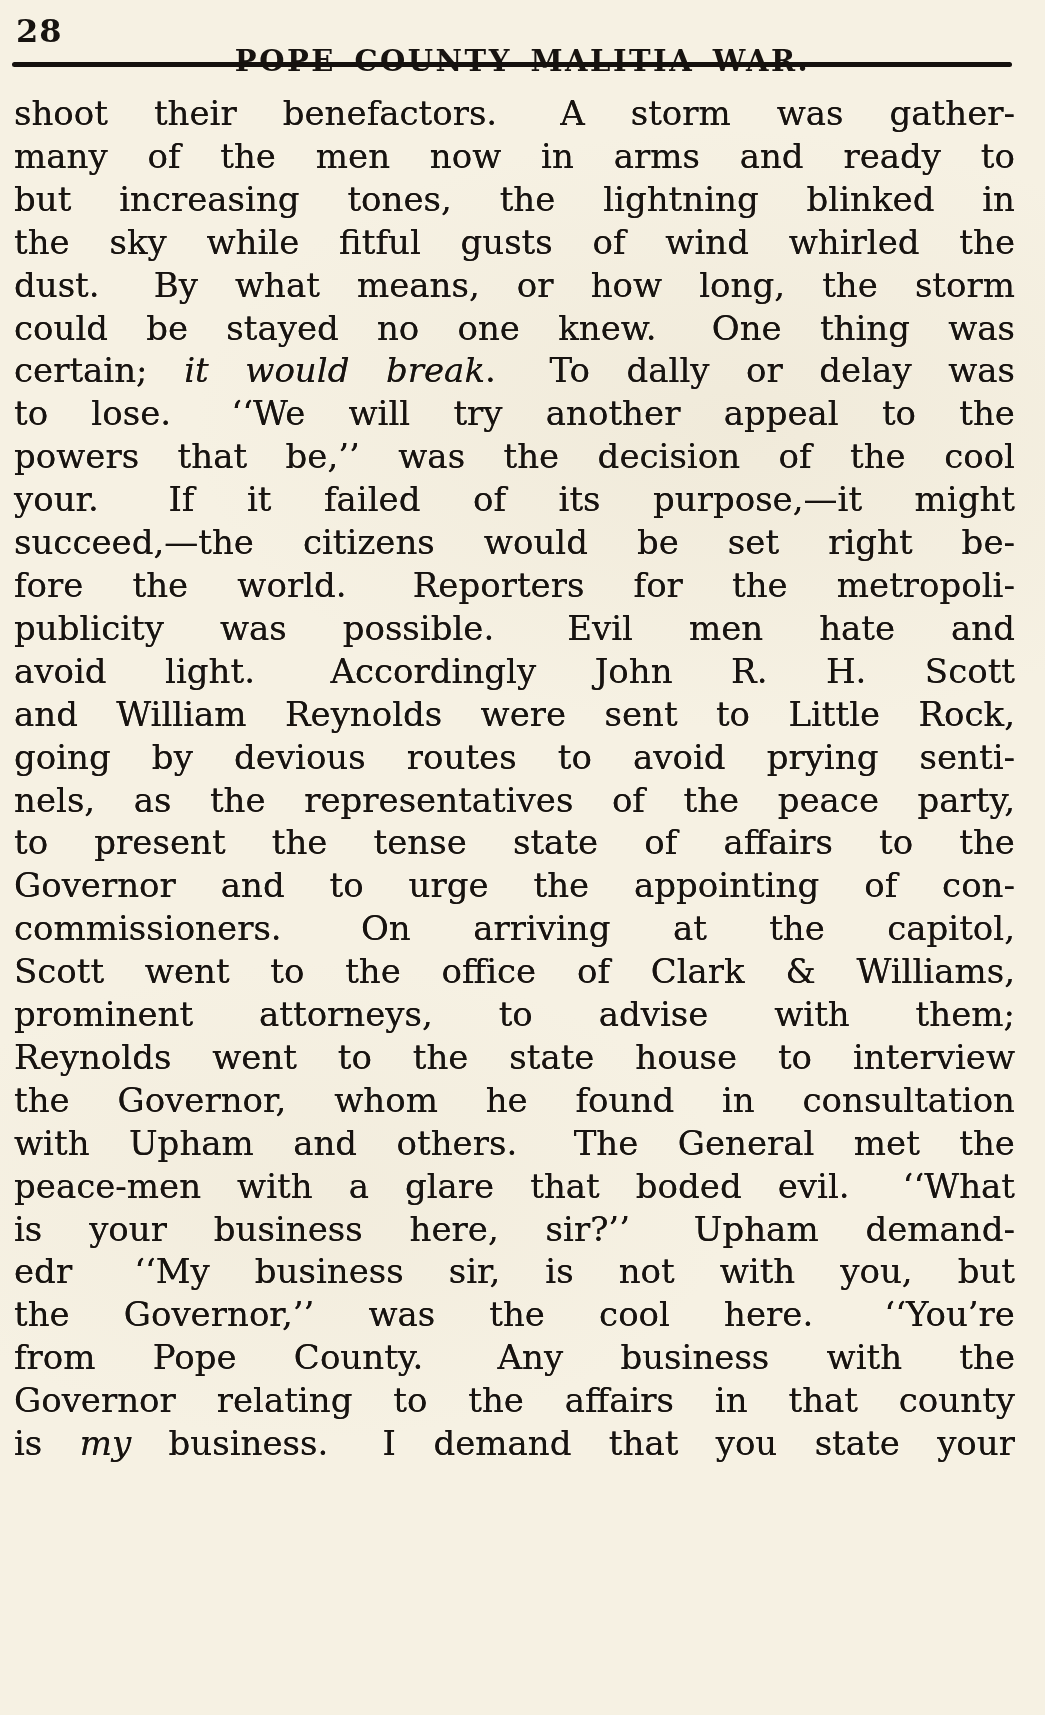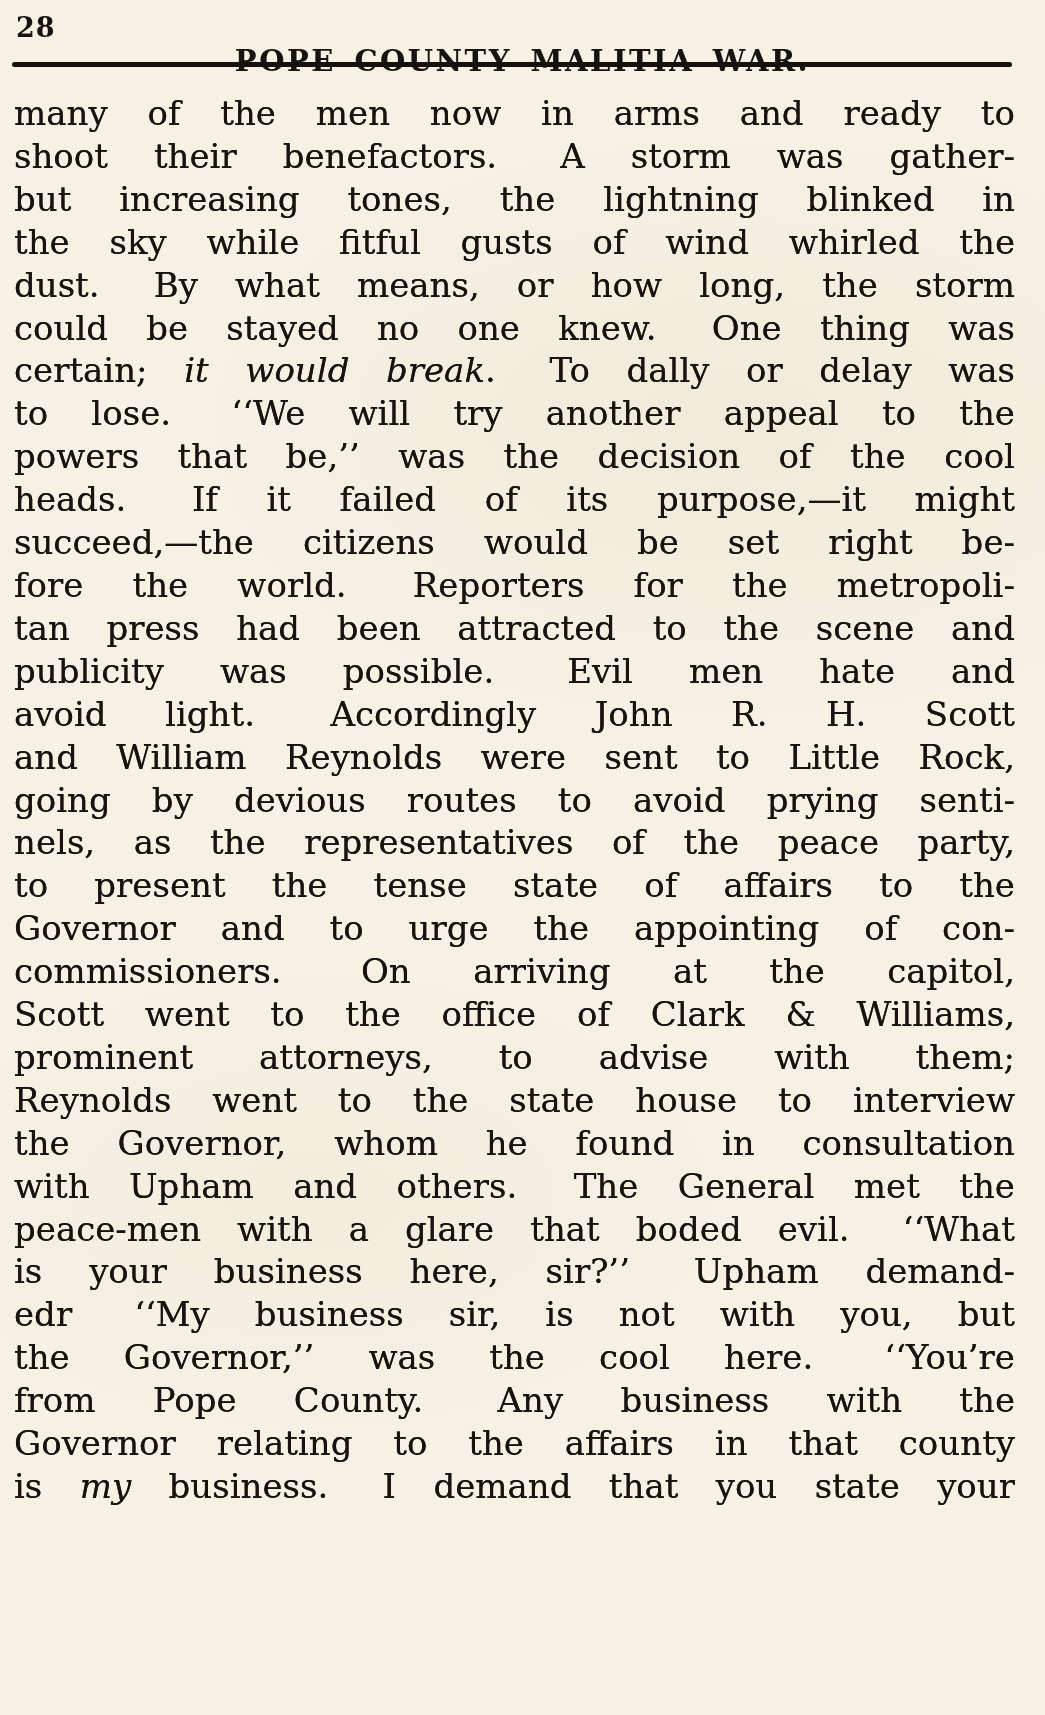--- a/index.html
+++ b/index.html
@@ -17,21 +17,21 @@
       radial-gradient(ellipse 700px 400px at 30% 70%, rgba(219,209,184,0.15), rgba(0,0,0,0) 60%),
       #f6f1e3;
     color: #171310;
     font-family: "DejaVu Serif", "Liberation Serif", serif;
     overflow: hidden;
   }
   .pagenum {
     position: absolute;
     top: 12px;
     left: 16px;
-    font-size: 27px;
+    font-size: 32px;
     font-weight: 700;
     letter-spacing: 1px;
     text-align: right;
   }
   .running-title {
     position: absolute;
     top: 9px;
     left: 0;
     width: 100%;
     text-align: center;
@@ -69,33 +69,32 @@
   }
 </style>
 </head>
 <body>
 
 <div class="page">
   <span class="pagenum">28</span>
   <div class="running-title">POPE COUNTY MALITIA WAR.</div>
   <div class="header-rule"></div>
   <main class="body-text">
+      <div class="line"><span>shoot their benefactors.  A storm was gather-</span></div>
       <div class="line"><span>many of the men now in arms and ready to</span></div>
-      <div class="line"><span>shoot their benefactors.  A storm was gather-</span></div>
       <div class="line"><span>but increasing tones, the lightning blinked in</span></div>
       <div class="line"><span>the sky while fitful gusts of wind whirled the</span></div>
       <div class="line"><span>dust.  By what means, or how long, the storm</span></div>
       <div class="line"><span>could be stayed no one knew.  One thing was</span></div>
       <div class="line"><span>certain; </span><em>it would break</em><span>.  To dally or delay was</span></div>
       <div class="line"><span>to lose.  ‘‘We will try another appeal to the</span></div>
       <div class="line"><span>powers that be,’’ was the decision of the cool</span></div>
-      <div class="line"><span>heads.  If it failed of its purpose,—it might</span></div>
+      <div class="line"><span>your.  If it failed of its purpose,—it might</span></div>
       <div class="line"><span>succeed,—the citizens would be set right be-</span></div>
       <div class="line"><span>fore the world.  Reporters for the metropoli-</span></div>
-      <div class="line"><span>tan press had been attracted to the scene and</span></div>
       <div class="line"><span>publicity was possible.  Evil men hate and</span></div>
       <div class="line"><span>avoid light.  Accordingly John R. H. Scott</span></div>
       <div class="line"><span>and William Reynolds were sent to Little Rock,</span></div>
       <div class="line"><span>going by devious routes to avoid prying senti-</span></div>
       <div class="line"><span>nels, as the representatives of the peace party,</span></div>
       <div class="line"><span>to present the tense state of affairs to the</span></div>
       <div class="line"><span>Governor and to urge the appointing of con-</span></div>
       <div class="line"><span>commissioners.  On arriving at the capitol,</span></div>
       <div class="line"><span>Scott went to the office of Clark &amp; Williams,</span></div>
       <div class="line"><span>prominent attorneys, to advise with them;</span></div>

